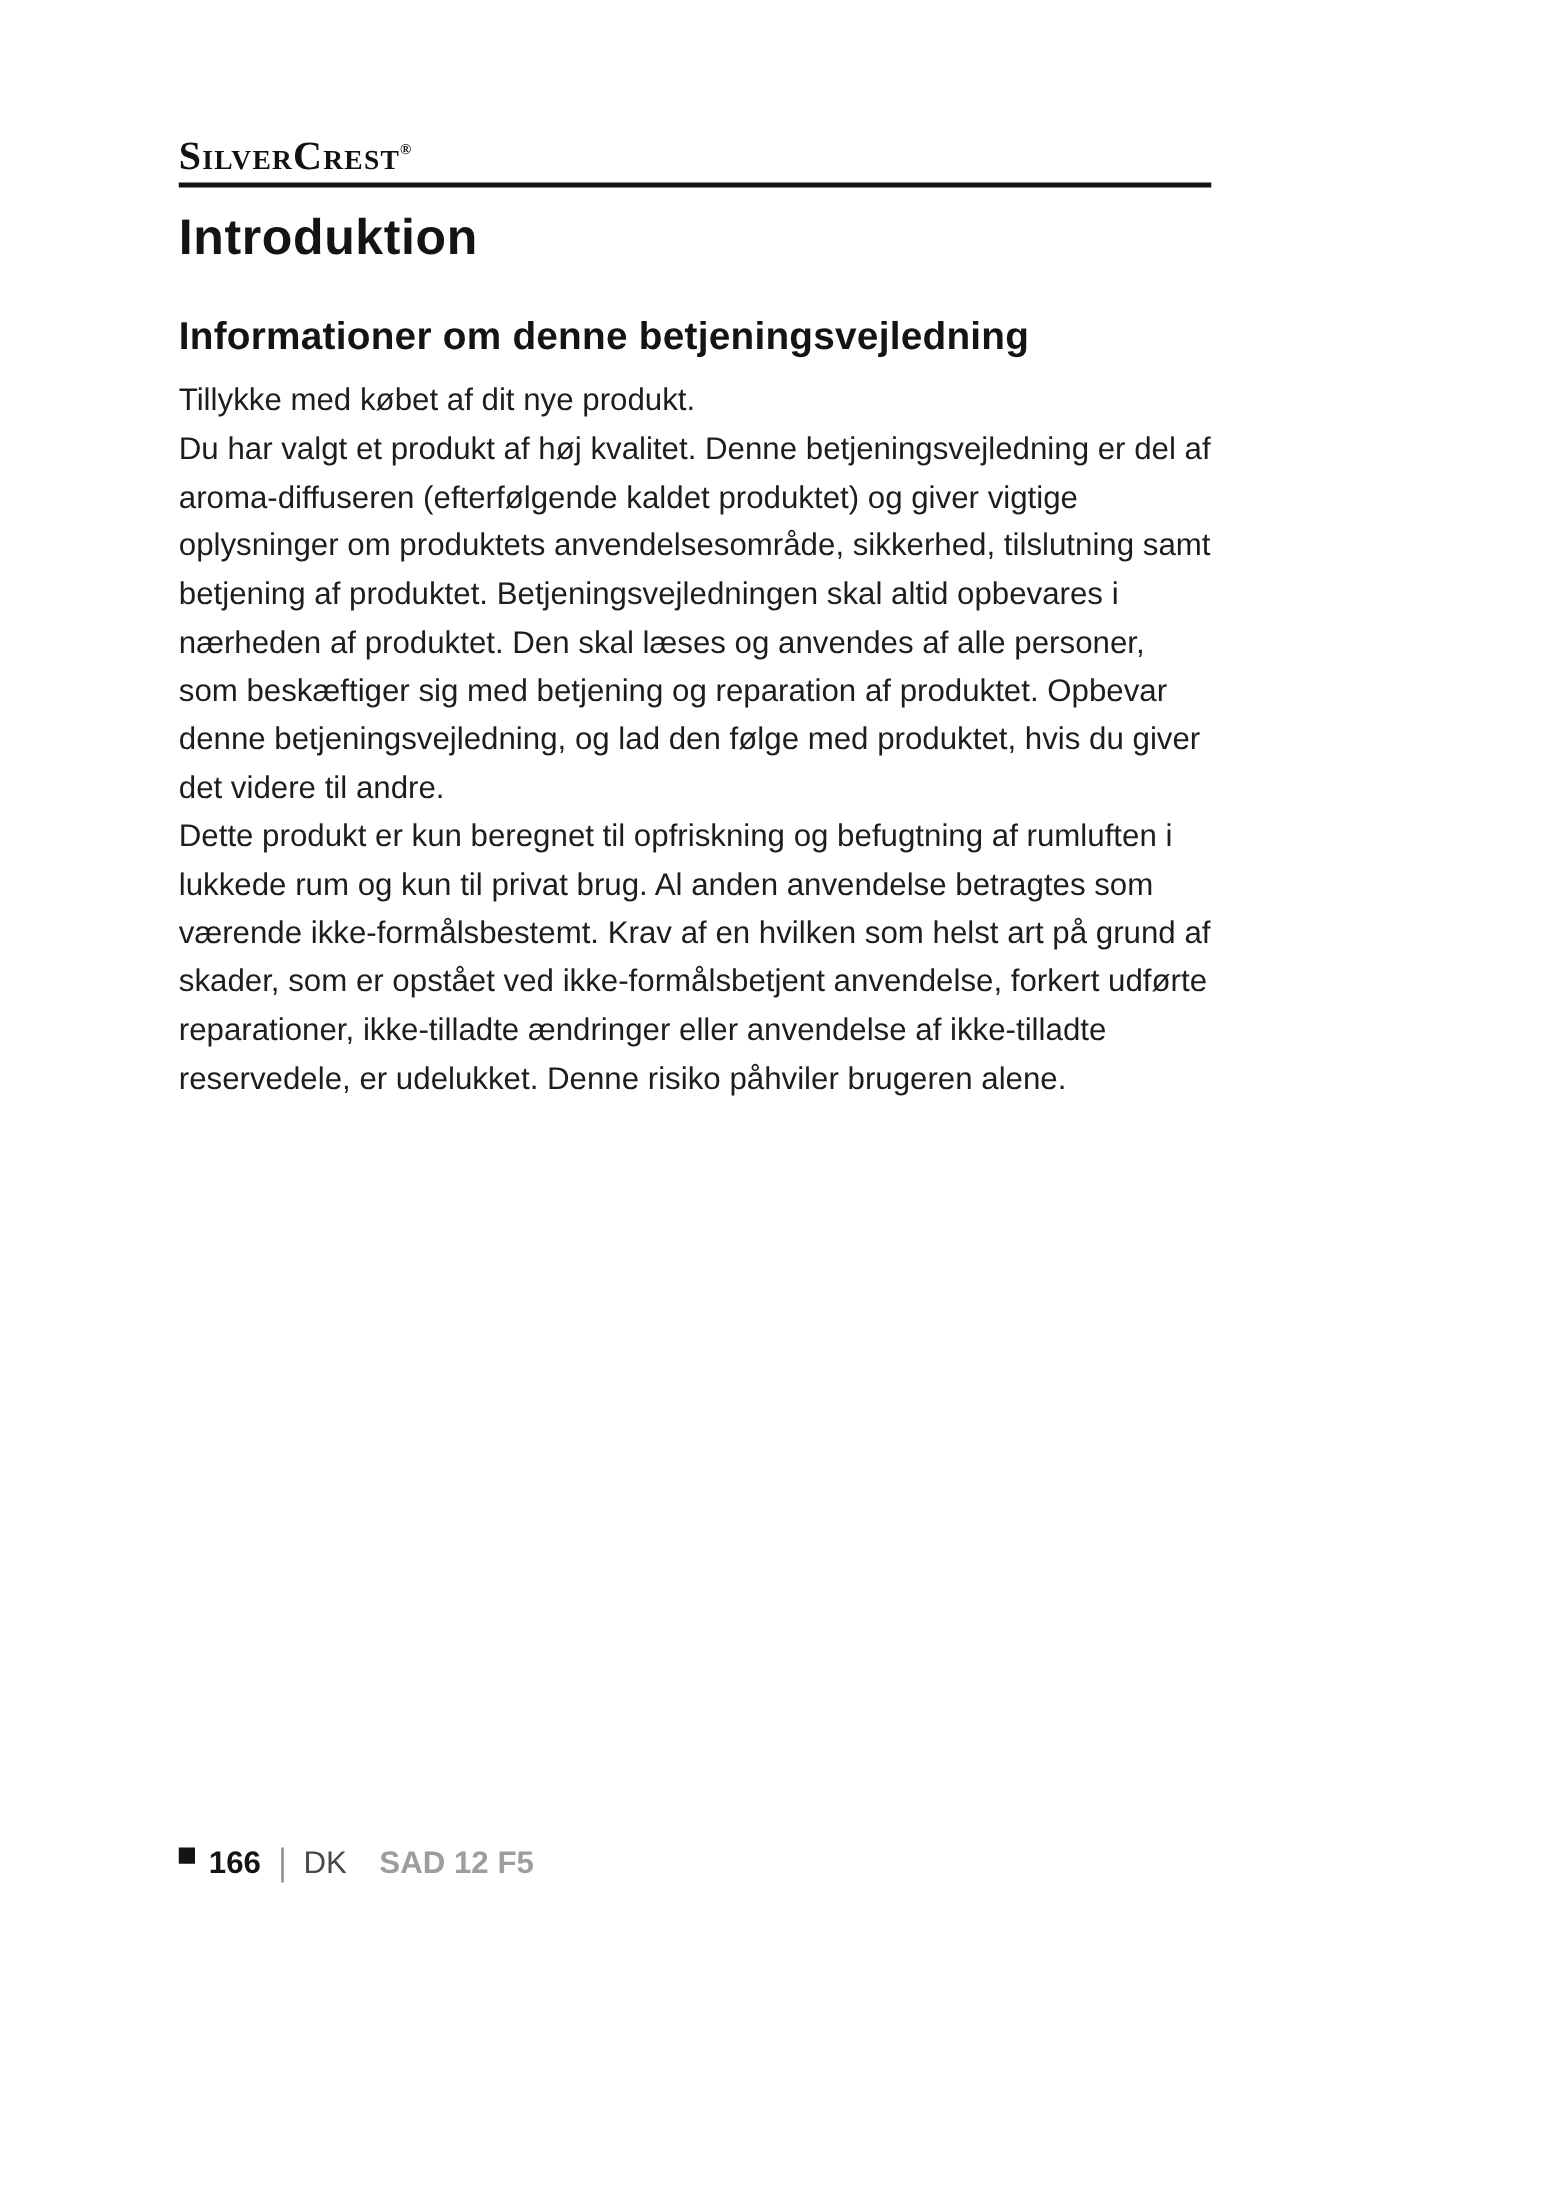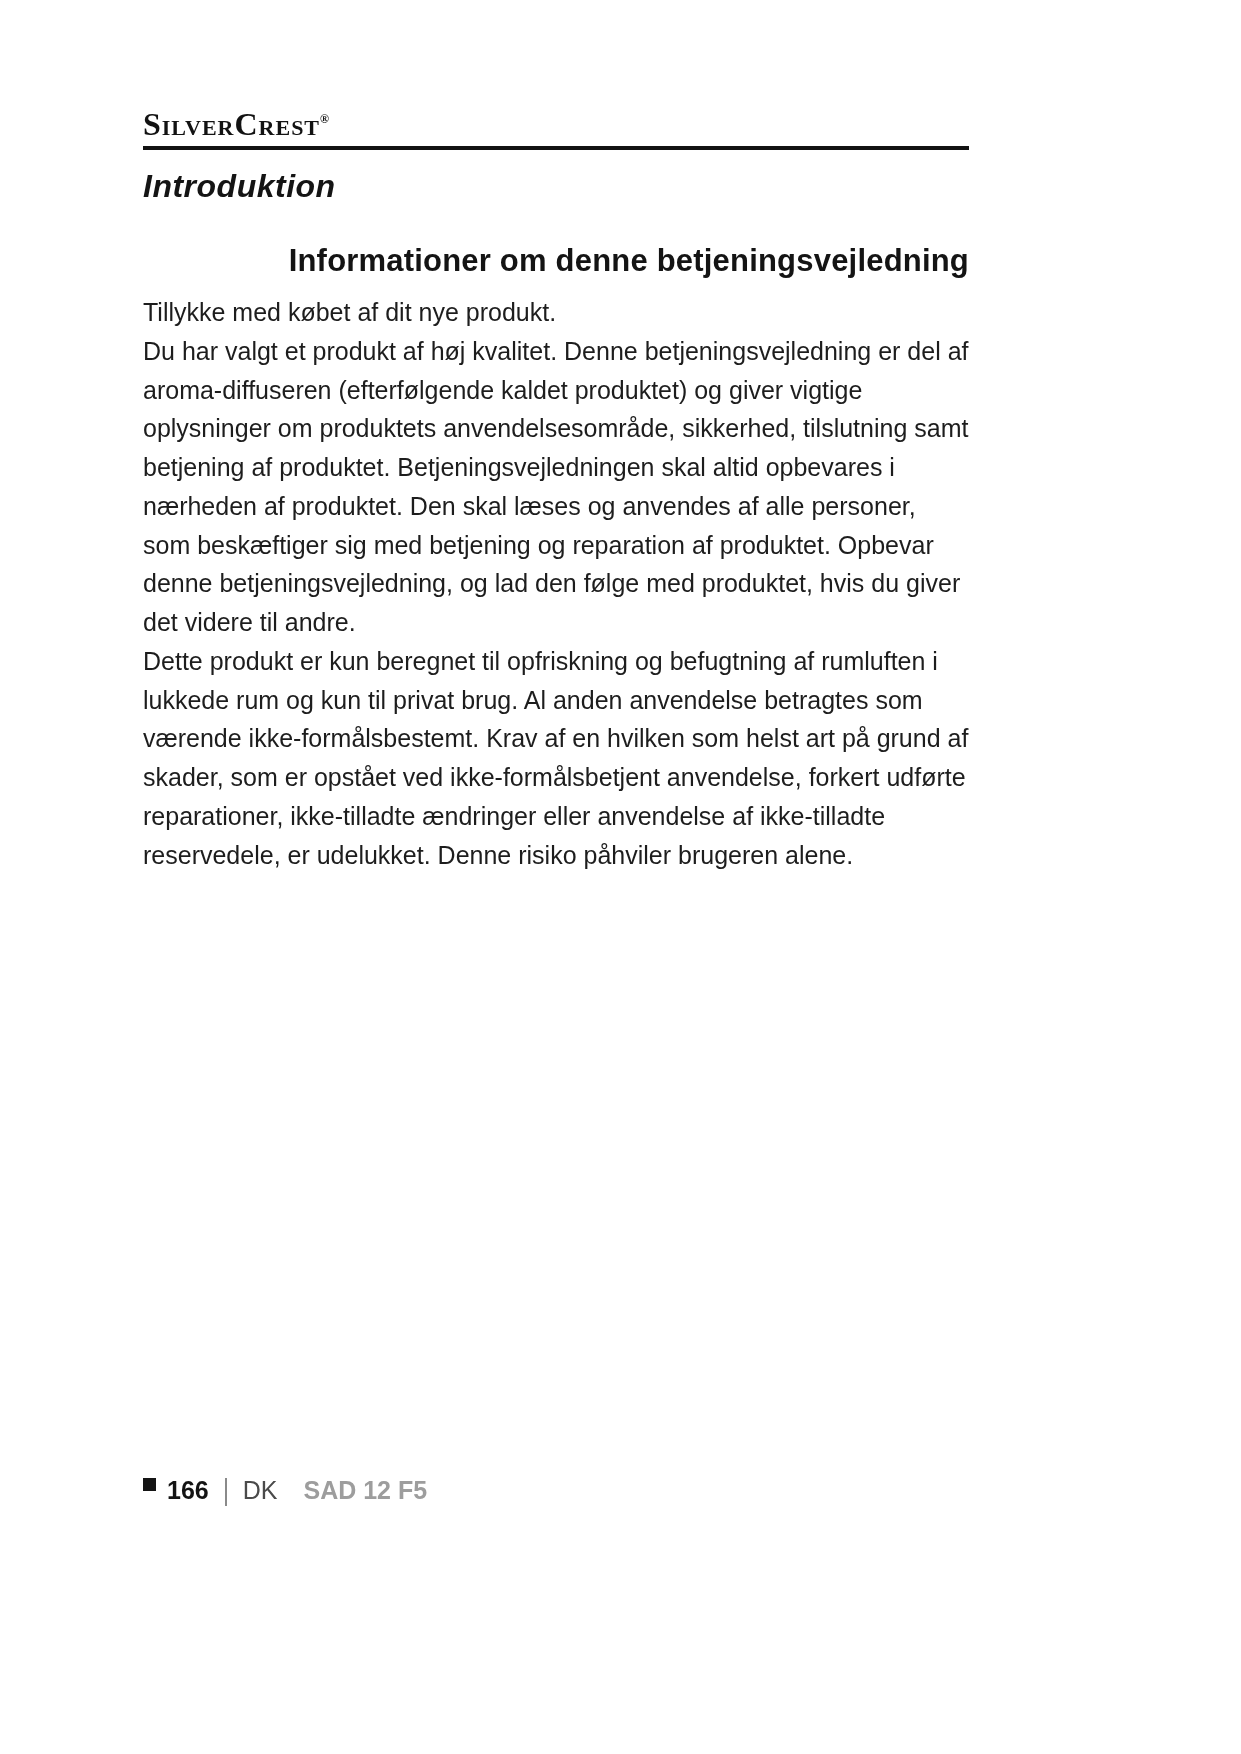--- a/index.html
+++ b/index.html
@@ -34,35 +34,33 @@
     vertical-align: super;
     letter-spacing: 0;
     font-variant: normal;
   }
   .rule {
     height: 4px;
     background: #121212;
     margin-top: 6px;
   }
   h1.title {
-    font-size: 32px;
+    font-size: 40px;
     font-weight: 700;
     letter-spacing: 0.5px;
     margin-top: 18px;
     color: #141414;
-    font-style: italic;
   }
   h2.section-heading {
     font-size: 31px;
     font-weight: 700;
     letter-spacing: 0.2px;
     margin-top: 38px;
     margin-bottom: 14px;
     color: #141414;
-    text-align: right;
   }
   p.body-text {
     font-size: 25px;
     line-height: 1.55;
     font-weight: 400;
     color: #1d1d1d;
   }
   .footer {
     position: absolute;
     left: 143px;

